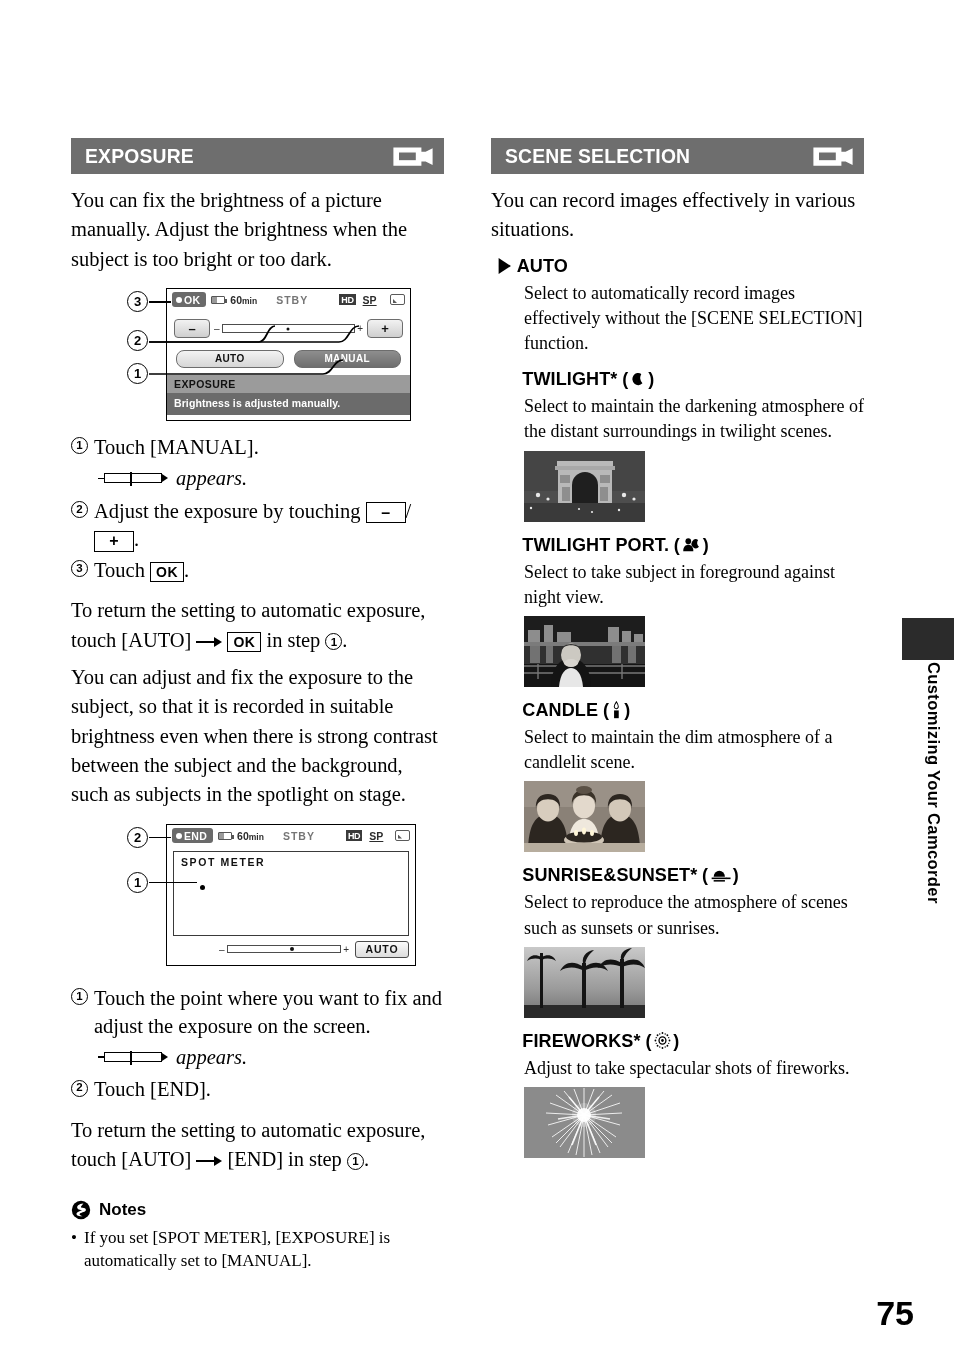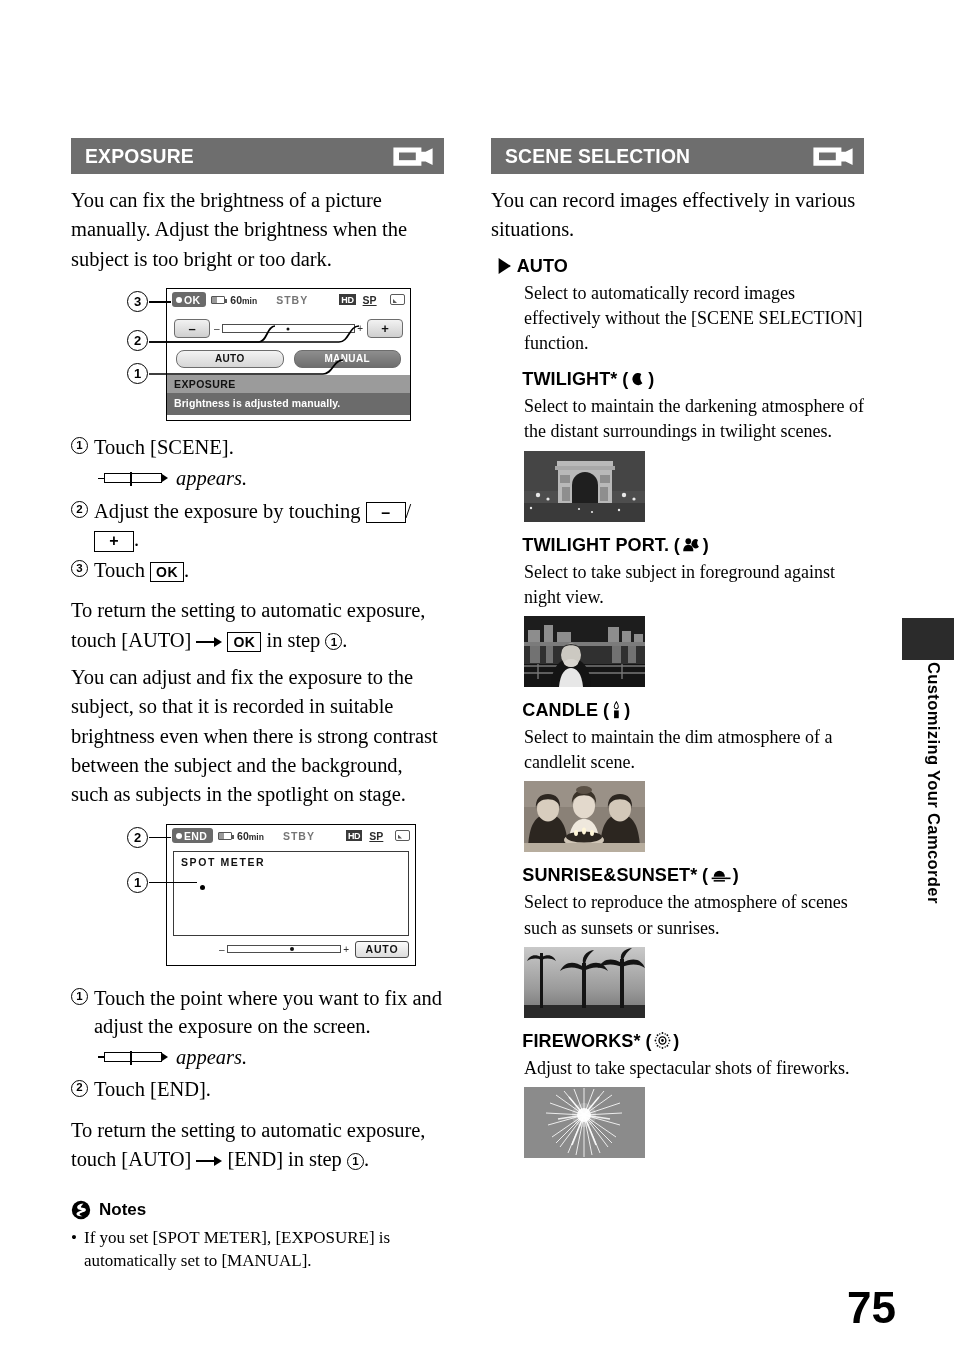--- a/index.html
+++ b/index.html
@@ -371,24 +371,24 @@
     writing-mode: vertical-rl;
     font-family:"Liberation Sans",sans-serif;
     font-weight: bold;
     font-size: 16.5px;
     letter-spacing: .4px;
     color: #000;
     transform: scaleY(1.0);
   }
   #pagenum {
     position: absolute;
-    right: 58px; bottom: 24px;
+    right: 40px; bottom: 24px;
     font-family:"Liberation Sans",sans-serif;
     font-weight: bold;
-    font-size: 44px;
+    font-size: 34px;
   }
 </style>
 </head>
 <body>
 
 <div id="page">
 
   <div class="col" id="col-left">
 
     <div class="sect-head">
@@ -444,21 +444,21 @@
         </div>
 
         <div class="label-band">EXPOSURE</div>
         <div class="desc-band">Brightness is adjusted manually.</div>
       </div>
     </div>
 
     <div class="steps">
       <div class="step">
         <span class="step-num"><span class="circnum">1</span></span>
-        <span class="step-txt">Touch [SCENE].</span>
+        <span class="step-txt">Touch [MANUAL].</span>
       </div>
 
       <div class="indent">
         <span class="slider-glyph">
           <span class="sg-line"></span>
             <span class="sg-box"></span>
             <span class="sg-arrow"></span>
         </span>
         <span>appears.</span>
       </div>

